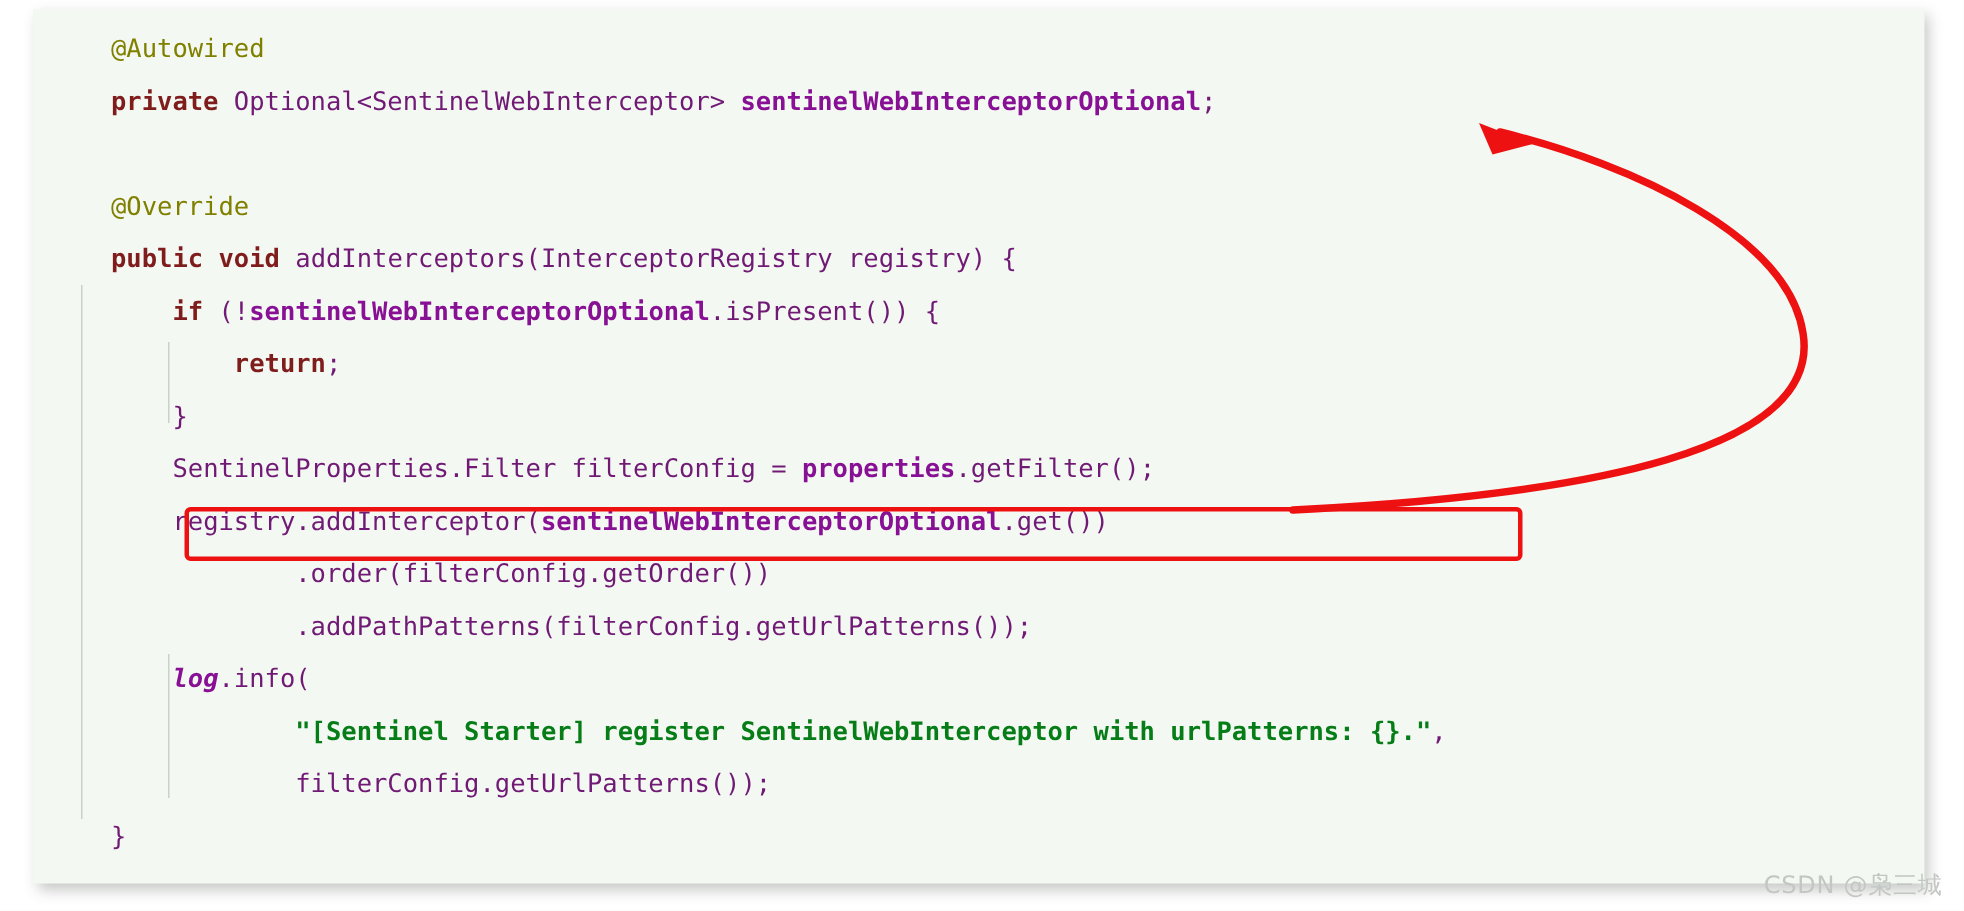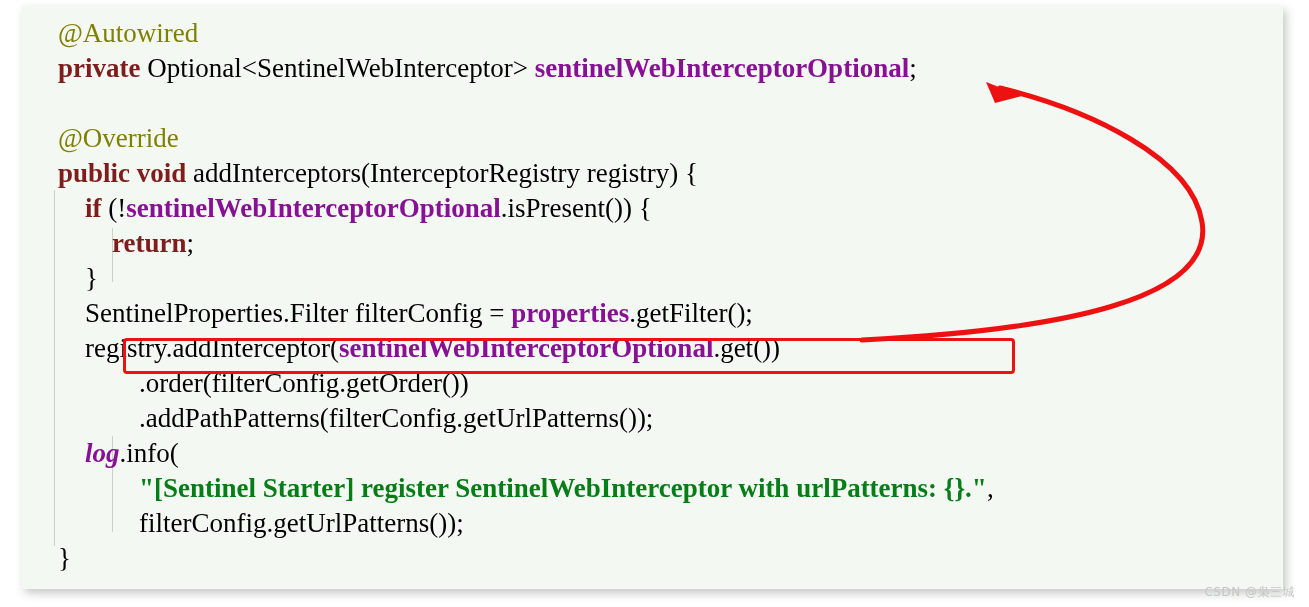--- a/index.html
+++ b/index.html
@@ -33,40 +33,39 @@
     width: 1px;
     background: #c9d2c6;
   }
   #guide-1 { left: 32px; top: 184px; height: 356px; }
   #guide-2 { left: 90px; top: 222px; height: 54px; }
   #guide-3 { left: 90px; top: 430px; height: 96px; }
 
   
   #code {
     position: absolute;
-    left: 0; top: 0;
+    left: 16px; top: 0;
     width: 100%;
     padding: 10px 0 0 36px;
     box-sizing: border-box;
-    font-size: 27px;
+    font-size: 17px;
     line-height: 35px;
     letter-spacing: 0px;
     white-space: pre;
     color: #1a1a1a;
-    font-family: Liberation Serif, serif;
     -webkit-font-smoothing: none;
   }
   .ln { display: block; height: 35px; }
 
   .k    { color: #7f1d1d; font-weight: bold; }              
   .an   { color: #808000; }                                  
   .fld  { color: #871094; font-weight: bold; text-align: right; }               
   .fldi { color: #871094; font-weight: bold; font-style: italic; text-align: center; } 
   .str  { color: #067d17; font-weight: bold; }               
-  .pl   { color: #000000; }                                  
+  .pl   { color: #701a75; }                                  
 
   
   #highlight-box {
     position: absolute;
     left: 101px;
     top: 332px;
     width: 892px;
     height: 36px;
     border: 3px solid #ee1111;
     border-radius: 4px;
@@ -82,21 +81,21 @@
     height: 607px;
     pointer-events: none;
   }
 
   
   #watermark {
     position: absolute;
     right: 14px;
     bottom: 6px;
     font-family: "DejaVu Sans", "Liberation Sans", sans-serif;
-    font-size: 12px;
+    font-size: 16px;
     color: #c3c7c3;
     letter-spacing: 0.5px;
     white-space: nowrap;
   }
 </style>
 </head>
 <body>
 
 <div id="code-panel">
 

